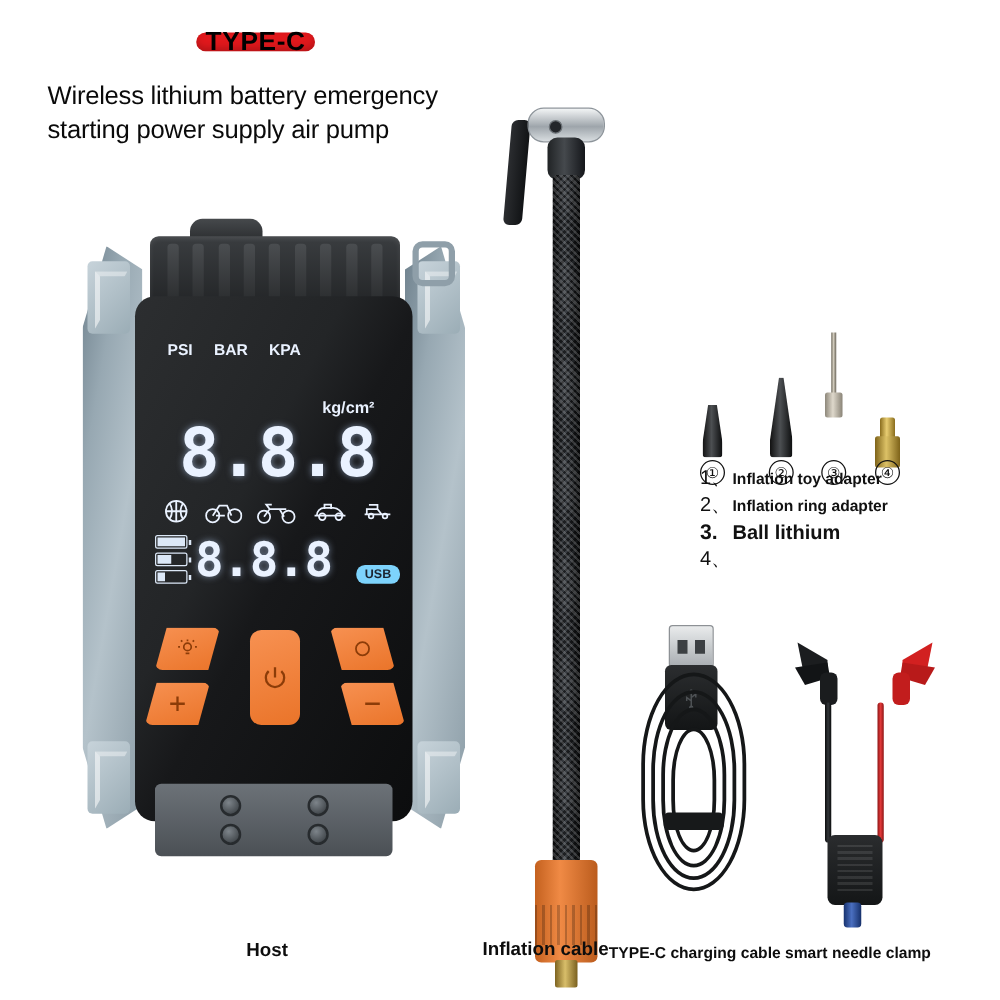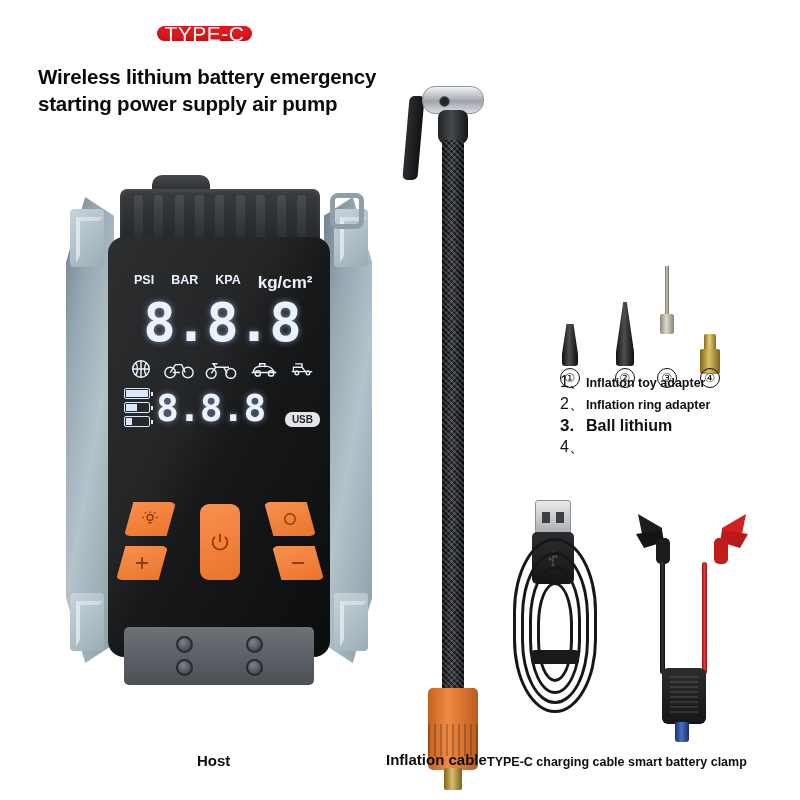--- a/index.html
+++ b/index.html
@@ -10,30 +10,30 @@
     overflow: hidden;
   }
   #page { position: relative; width: 800px; height: 800px; background: #fff; }
 
   
   .badge-typec {
     position: absolute; left: 157px; top: 26px;
     width: 95px; height: 15px;
     background: #e0181c;
     border-radius: 16px;
-    color: #ffffff;
-    font-weight: normal; font-size: 21px;
+    color: #000000;
+    font-weight: bold; font-size: 21px;
     letter-spacing: .5px;
     display: flex; align-items: center; justify-content: center;
     box-shadow: inset 0 -3px 5px rgba(0,0,0,.18);
   }
   .headline {
     position: absolute; left: 38px; top: 64px;
     width: 360px;
-    font-size: 20.5px; font-weight: bold; line-height: 1.3;
+    font-size: 20.5px; font-weight: normal; line-height: 1.3;
     color: #0a0a0a; letter-spacing: -.2px;
   }
 
   
   #pump { position: absolute; left: 66px; top: 175px; width: 306px; height: 510px; }
   .pump-side {
     position: absolute; top: 22px; height: 466px; width: 48px;
     background: linear-gradient(100deg,#6f818d 0%, #97a8b2 25%, #b4c2ca 55%, #8b9ca6 100%);
   }
   .pump-side.left  { left: 0;  clip-path: polygon(40% 0,100% 4%,100% 96%,40% 100%,0 86%,0 14%); }
@@ -81,41 +81,41 @@
   }
   .screw {
     width: 17px; height: 17px; border-radius: 50%;
     background: radial-gradient(circle at 38% 32%,#7d848a,#32373b);
     border: 2px solid #272b2e; margin: 2px 0;
   }
 
   
   .lcd { position: absolute; left: 58px; top: 98px; width: 196px; height: 200px; color: #eaf2ff; }
   .units { display: flex; gap: 17px; font-size: 12.5px; font-weight: bold; padding-left: 10px; }
-  .units .u4 { font-size: 17px; }
+  .units .u4 { font-size: 13px; margin-top: 45px; }
   .seg-row { display: flex; justify-content: center; align-items: flex-end; margin-top: 4px; }
   .seg {
     font-family: "DejaVu Sans Mono", monospace;
     font-size: 54px; font-weight: bold; line-height: .95;
     letter-spacing: -1px;
     text-shadow: 0 0 6px rgba(190,215,255,.55);
   }
   .modes { display: flex; justify-content: space-between; align-items: center; margin-top: 10px; padding: 0 6px; }
   .modes svg { display: block; }
   .lower { display: flex; align-items: center; margin-top: 8px; }
   .batt-stack { display: flex; flex-direction: column; gap: 3px; margin-right: 6px; }
   .batt {
     width: 26px; height: 11px; border: 1.8px solid #dce8f7; border-radius: 2px;
     position: relative; padding: 1.2px;
   }
   .batt::after { content:""; position:absolute; right:-4px; top:3px; width:2.5px; height:4px; background:#dce8f7; }
   .batt i { display: block; height: 100%; background: #dce8f7; }
   .seg2 { font-size: 38px; }
   .usb-badge {
-    margin-left: auto; background: #e5e5e5; color: #1b2430;
+    margin-left: auto; background: #7dd3fc; color: #1b2430;
     font-size: 10px; font-weight: bold; border-radius: 7px;
     padding: 2px 7px; align-self: flex-end;
   }
 
   
   .btns { position: absolute; left: 44px; top: 325px; width: 220px; height: 100px; }
   .pbtn {
     position: absolute; background: linear-gradient(160deg,#f79152,#ea7429);
     border-radius: 6px; display: flex; align-items: center; justify-content: center;
     color: #8c3c08;
@@ -492,15 +492,15 @@
       </svg>
     </div>
     <div class="wire" style="left:32px; top:62px; height:112px; background:linear-gradient(90deg,#0a0b0c,#33373a,#0a0b0c);"></div>
     <div class="wire" style="left:74px; top:62px; height:112px; background:linear-gradient(90deg,#8d1414,#e23a3a,#8d1414);"></div>
     <div class="ctrl-box"></div>
     <div class="blue-cord"></div>
   </div>
 
   <div class="caption" id="cap-host">Host</div>
   <div class="caption" id="cap-hose">Inflation cable</div>
-  <div class="caption" id="cap-cable">TYPE-C charging cable smart battery clamp</div>
+  <div class="caption" id="cap-cable">TYPE-C charging cable smart needle clamp</div>
 
 </div>
 
 </body></html>

